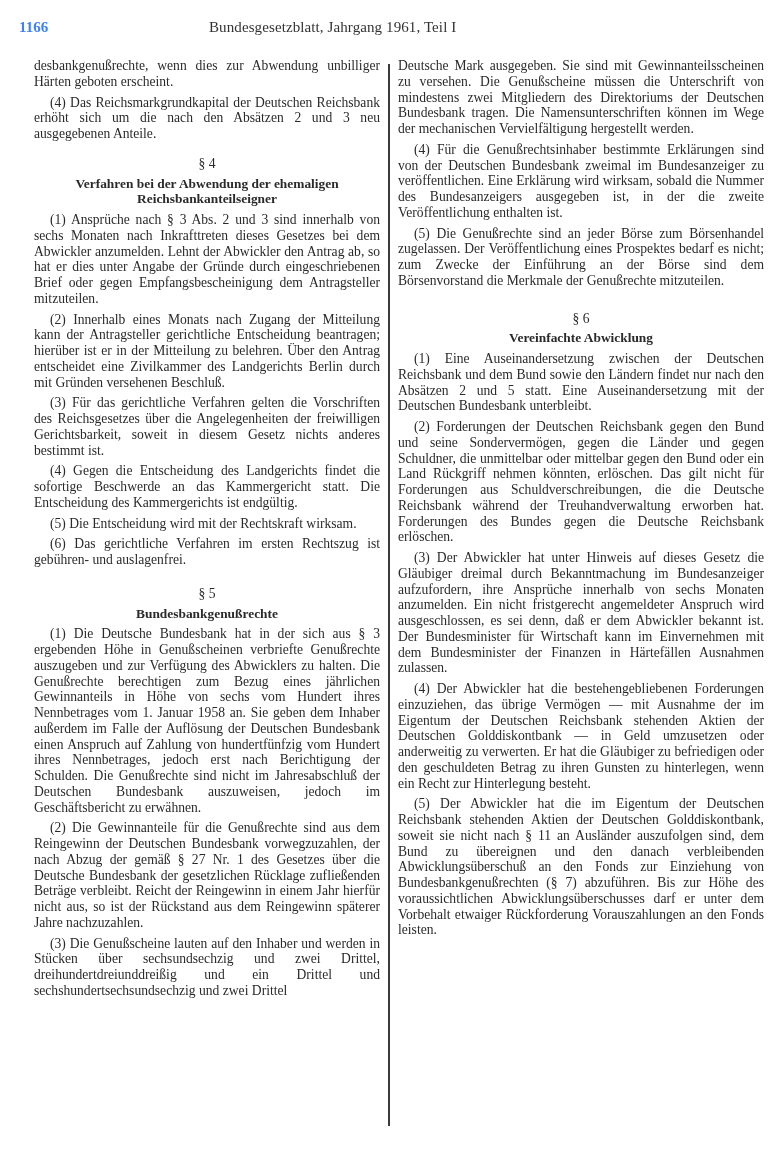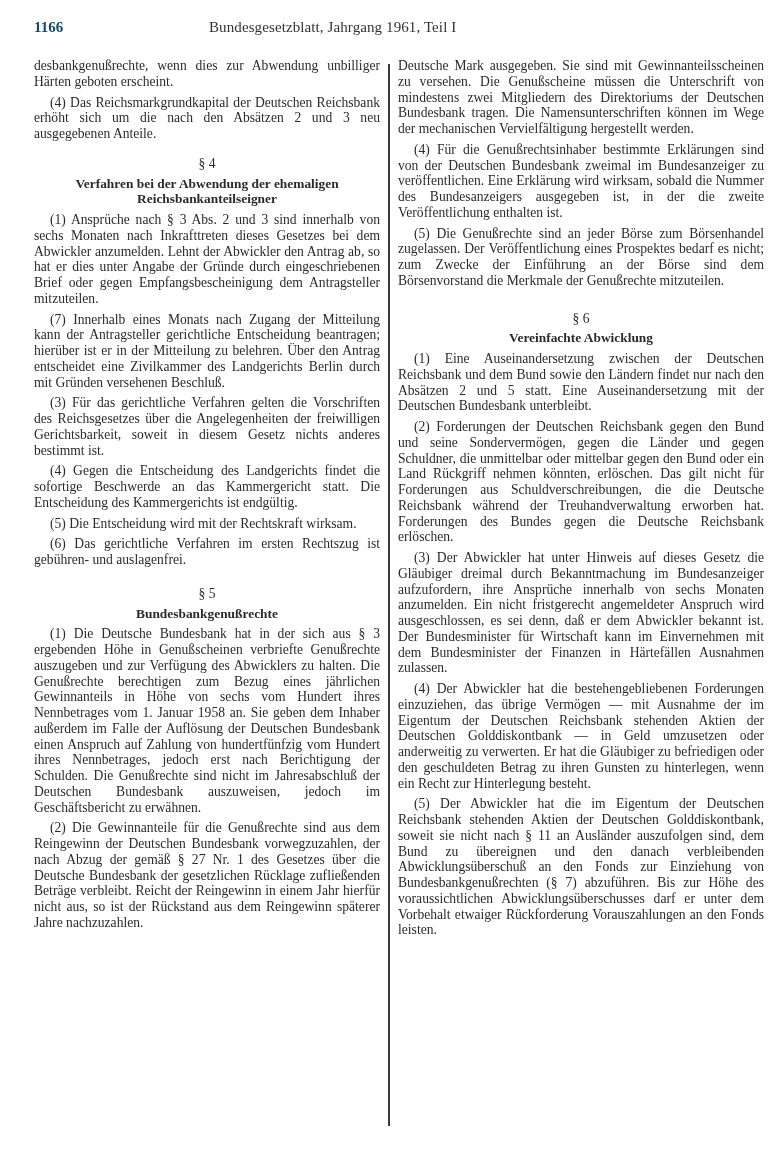--- a/index.html
+++ b/index.html
@@ -1,19 +1,19 @@
 <!DOCTYPE html>
 <html><head>
   <meta charset="utf-8">
   <style>
     html, body { margin: 0; padding: 0; background: #ffffff; }
     body { width: 776px; height: 1164px; position: relative; overflow: hidden;
       font-family: "Liberation Serif", "DejaVu Serif", serif; color: #2a2a2a; }
     .header { position: absolute; top: 0; left: 0; width: 776px; height: 40px; }
-    .page-num { position: absolute; left: 34px; top: 19px; font-weight: bold; font-size: 15px; color: #0c4a6e; }
+    .page-num { position: absolute; left: 19px; top: 19px; font-weight: bold; font-size: 15px; color: #3b82f6; }
     .running-head { position: absolute; left: 197px; top: 19px; font-size: 15px; color: #333; letter-spacing: 0.1px; margin-left: 12px; }
     .col { position: absolute; top: 58px; font-size: 13.6px; line-height: 15.75px; text-align: justify; hyphens: manual; }
     .col-left { left: 34px; width: 346px; }
     .col-right { left: 398px; width: 366px; }
     .divider { position: absolute; left: 388px; top: 64px; width: 2px; height: 1062px; background: #3a3a3a; }
     p { margin: 0 0 5px 0; text-indent: 16px; }
     p.cont { text-indent: 0; }
     .sec-num { text-align: center; margin: 14px 0 4px 0; font-size: 13.6px; }
     .sec-title { text-align: center; font-weight: bold; margin: 0 0 5px 0; font-size: 13.4px; line-height: 15.75px; }
   </style>
@@ -25,30 +25,31 @@
   <span class="running-head">Bundesgesetzblatt, Jahrgang 1961, Teil I</span>
 </div>
 
 <div class="col col-left">
   <p class="cont">desbankgenußrechte, wenn dies zur Abwendung unbilliger Härten geboten erscheint.</p>
   <p>(4) Das Reichsmarkgrundkapital der Deutschen Reichsbank erhöht sich um die nach den Absätzen 2 und 3 neu ausgegebenen Anteile.</p>
 
   <div class="sec-num">§ 4</div>
   <div class="sec-title">Verfahren bei der Abwendung der ehemaligen Reichsbankanteilseigner</div>
   <p>(1) Ansprüche nach § 3 Abs. 2 und 3 sind innerhalb von sechs Monaten nach Inkrafttreten dieses Gesetzes bei dem Abwickler anzumelden. Lehnt der Abwickler den Antrag ab, so hat er dies unter Angabe der Gründe durch eingeschriebenen Brief oder gegen Empfangsbescheinigung dem Antragsteller mitzuteilen.</p>
-  <p>(7) Innerhalb eines Monats nach Zugang der Mitteilung kann der Antragsteller gerichtliche Entscheidung beantragen; hierüber ist er in der Mitteilung zu belehren. Über den Antrag entscheidet eine Zivilkammer des Landgerichts Berlin durch mit Gründen versehenen Beschluß.</p>
+  <p>(2) Innerhalb eines Monats nach Zugang der Mitteilung kann der Antragsteller gerichtliche Entscheidung beantragen; hierüber ist er in der Mitteilung zu belehren. Über den Antrag entscheidet eine Zivilkammer des Landgerichts Berlin durch mit Gründen versehenen Beschluß.</p>
   <p>(3) Für das gerichtliche Verfahren gelten die Vorschriften des Reichsgesetzes über die Angelegenheiten der freiwilligen Gerichtsbarkeit, soweit in diesem Gesetz nichts anderes bestimmt ist.</p>
   <p>(4) Gegen die Entscheidung des Landgerichts findet die sofortige Beschwerde an das Kammergericht statt. Die Entscheidung des Kammergerichts ist endgültig.</p>
   <p>(5) Die Entscheidung wird mit der Rechtskraft wirksam.</p>
   <p>(6) Das gerichtliche Verfahren im ersten Rechtszug ist gebühren- und auslagenfrei.</p>
 
   <div class="sec-num" style="margin-top:18px;">§ 5</div>
   <div class="sec-title">Bundesbankgenußrechte</div>
   <p>(1) Die Deutsche Bundesbank hat in der sich aus § 3 ergebenden Höhe in Genußscheinen verbriefte Genußrechte auszugeben und zur Verfügung des Abwicklers zu halten. Die Genußrechte berechtigen zum Bezug eines jährlichen Gewinnanteils in Höhe von sechs vom Hundert ihres Nennbetrages vom 1. Januar 1958 an. Sie geben dem Inhaber außerdem im Falle der Auflösung der Deutschen Bundesbank einen Anspruch auf Zahlung von hundertfünfzig vom Hundert ihres Nennbetrages, jedoch erst nach Berichtigung der Schulden. Die Genußrechte sind nicht im Jahresabschluß der Deutschen Bundesbank auszuweisen, jedoch im Geschäftsbericht zu erwähnen.</p>
   <p>(2) Die Gewinnanteile für die Genußrechte sind aus dem Reingewinn der Deutschen Bundesbank vorwegzuzahlen, der nach Abzug der gemäß § 27 Nr. 1 des Gesetzes über die Deutsche Bundesbank der gesetzlichen Rücklage zufließenden Beträge verbleibt. Reicht der Reingewinn in einem Jahr hierfür nicht aus, so ist der Rückstand aus dem Reingewinn späterer Jahre nachzuzahlen.</p>
+  <p>(3) Die Genußscheine lauten auf den Inhaber und werden in Stücken über sechsundsechzig und zwei Drittel, dreihundertdreiunddreißig und ein Drittel und sechshundertsechsundsechzig und zwei Drittel</p>
 </div>
 
 <div class="divider"></div>
 
 <div class="col col-right">
   <p class="cont">Deutsche Mark ausgegeben. Sie sind mit Gewinnanteilsscheinen zu versehen. Die Genußscheine müssen die Unterschrift von mindestens zwei Mitgliedern des Direktoriums der Deutschen Bundesbank tragen. Die Namensunterschriften können im Wege der mechanischen Vervielfältigung hergestellt werden.</p>
   <p>(4) Für die Genußrechtsinhaber bestimmte Erklärungen sind von der Deutschen Bundesbank zweimal im Bundesanzeiger zu veröffentlichen. Eine Erklärung wird wirksam, sobald die Nummer des Bundesanzeigers ausgegeben ist, in der die zweite Veröffentlichung enthalten ist.</p>
   <p>(5) Die Genußrechte sind an jeder Börse zum Börsenhandel zugelassen. Der Veröffentlichung eines Prospektes bedarf es nicht; zum Zwecke der Einführung an der Börse sind dem Börsenvorstand die Merkmale der Genußrechte mitzuteilen.</p>
 
   <div class="sec-num" style="margin-top:22px;">§ 6</div>

